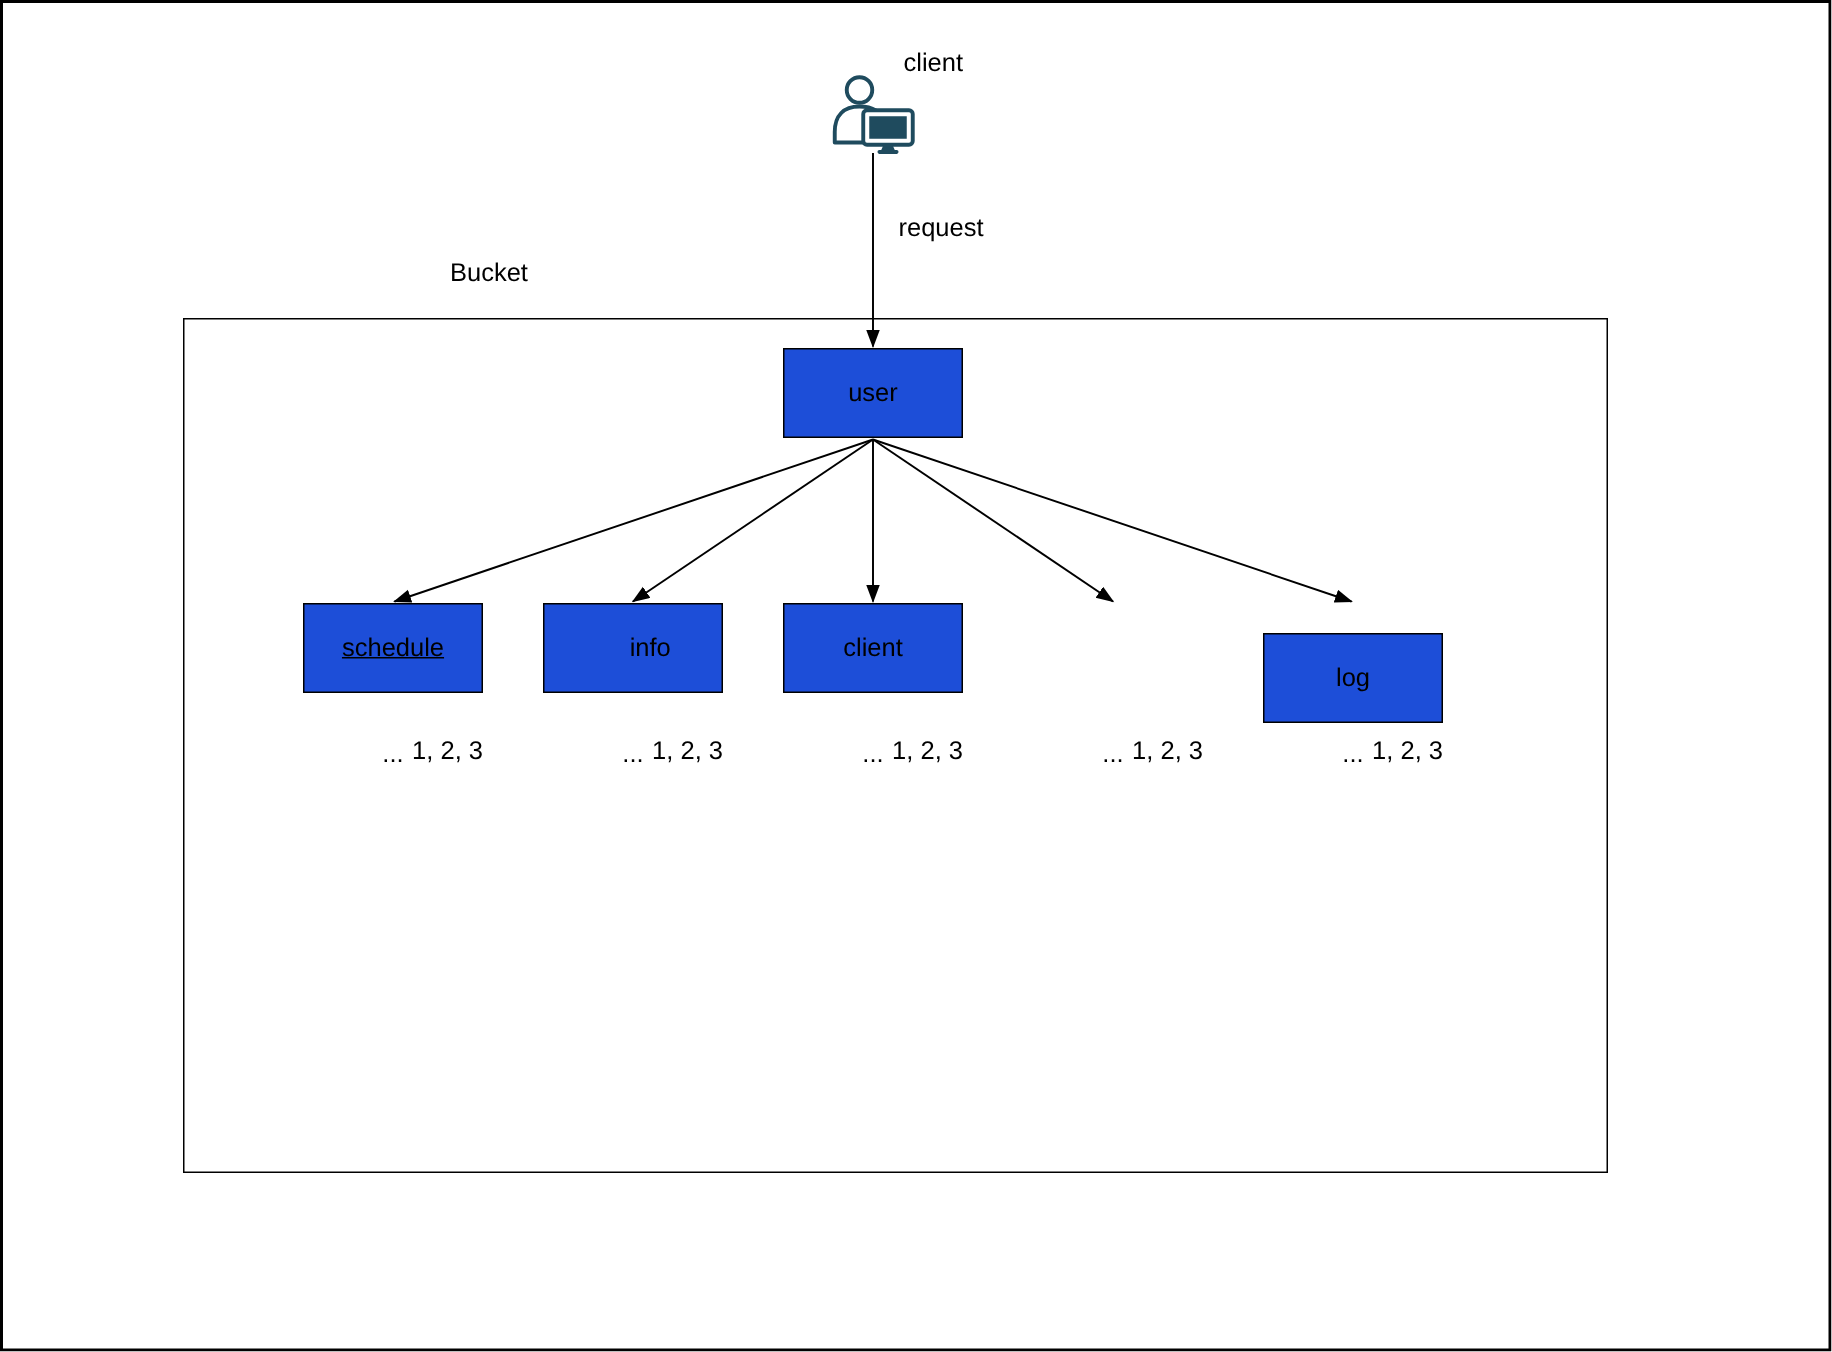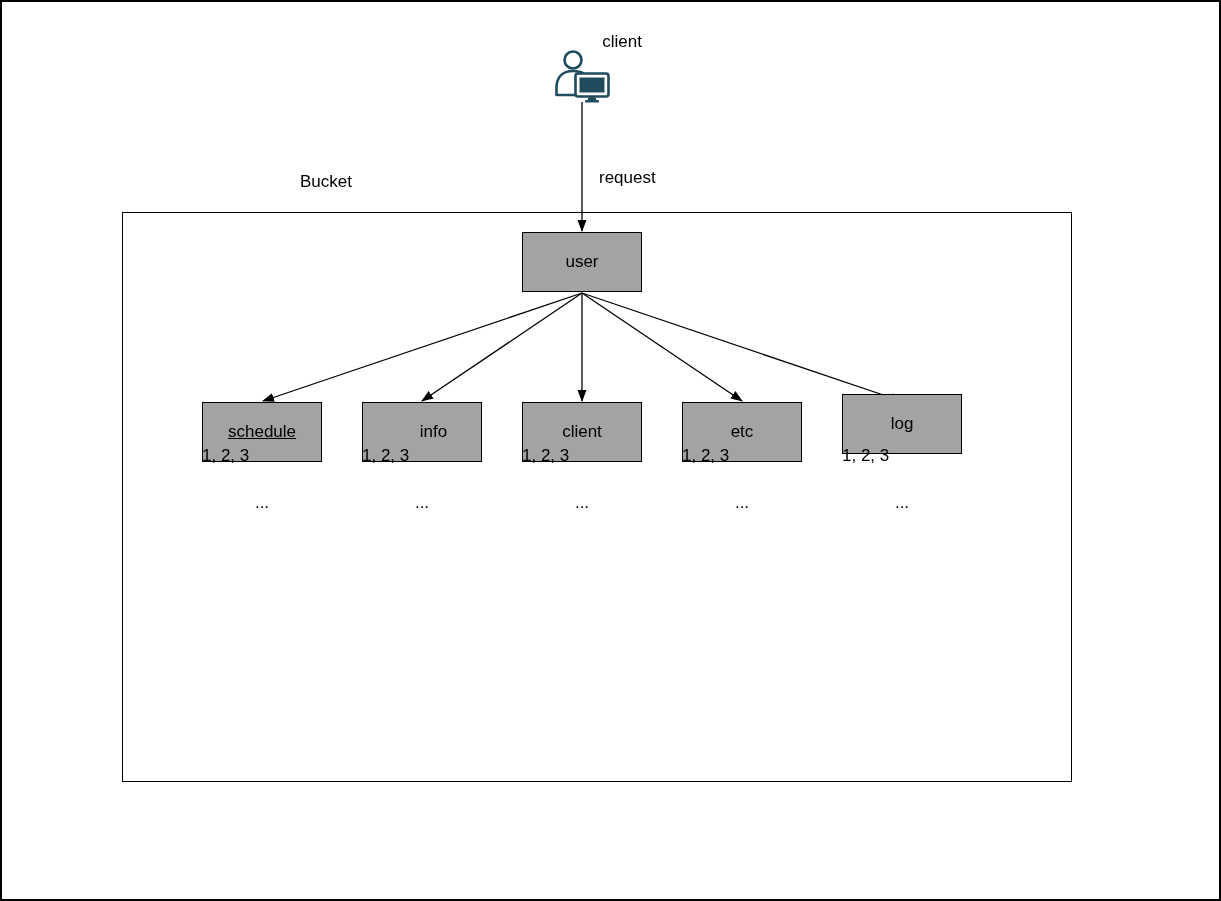--- a/index.html
+++ b/index.html
@@ -35,44 +35,44 @@
     left: 120px; top: 210px;
     width: 950px; height: 570px;
     border: 1px solid #000000;
     background: transparent;
     z-index: 0;
   }
   .node {
     position: absolute;
     width: 120px; height: 60px;
     border: 1px solid #000000;
-    background: #a3a3a3;
+    background: #1d4ed8;
     display: flex;
     align-items: center;
     justify-content: center;
     font-size: 17px;
     z-index: 2;
   }
   .node-user     { left: 520px; top: 230px; }
   .node-schedule { left: 200px; top: 400px; text-decoration: underline; }
   .node-info     { left: 360px; top: 400px; padding-left: 23px; }
   .node-secret   { left: 520px; top: 400px; }
   .node-etc      { left: 680px; top: 400px; }
-  .node-log      { left: 840px; top: 392px; }
+  .node-log      { left: 840px; top: 420px; }
 
-  .items-label { width: 120px; top: 444px; text-align: left; }
+  .items-label { width: 120px; top: 489px; text-align: right; }
   .dots-label  { width: 120px; top: 491px; text-align: center; }
   .items-schedule, .dots-schedule { left: 200px; }
   .items-info,     .dots-info     { left: 360px; }
   .items-secret,   .dots-secret   { left: 520px; }
   .items-etc,      .dots-etc      { left: 680px; }
   .items-log,      .dots-log      { left: 840px; }
 
   .client-label  { left: 520px; top: 30px; width: 120px; }
-  .request-label { left: 597px; top: 140px; margin-top: 26px; }
+  .request-label { left: 597px; top: 140px; }
   .bucket-label  { left: 298px; top: 170px; }
 
   .client-icon {
     position: absolute;
     left: 551px; top: 46px;
     width: 58px; height: 56px;
     z-index: 3;
   }
 </style>
 </head>
@@ -115,23 +115,20 @@
 
   <div class="node node-schedule">
     <span>schedule</span>
   </div>
   <div class="node node-info">
     <span>info</span>
   </div>
   <div class="node node-secret">
     <span>client</span>
   </div>
-  <div class="node node-etc">
-    <span>etc</span>
-  </div>
   <div class="node node-log">
     <span>log</span>
   </div>
 
   <div class="label items-label items-schedule">1, 2, 3</div>
   <div class="label dots-label dots-schedule">...</div>
 
   <div class="label items-label items-info">1, 2, 3</div>
   <div class="label dots-label dots-info">...</div>
 

